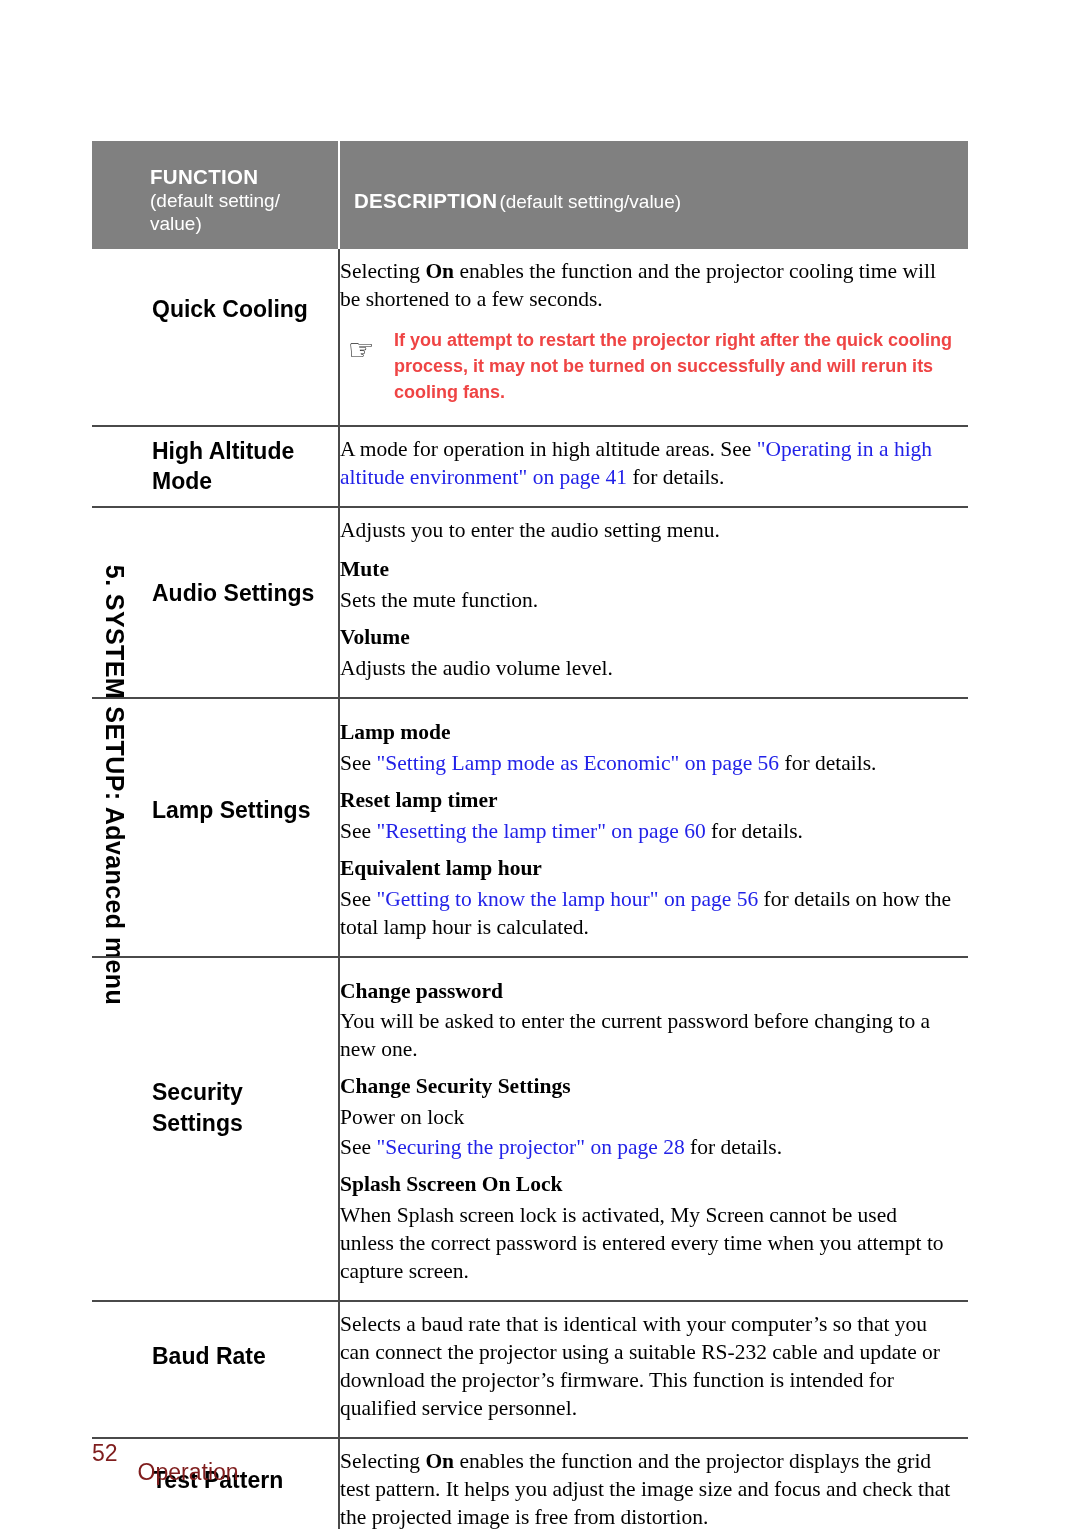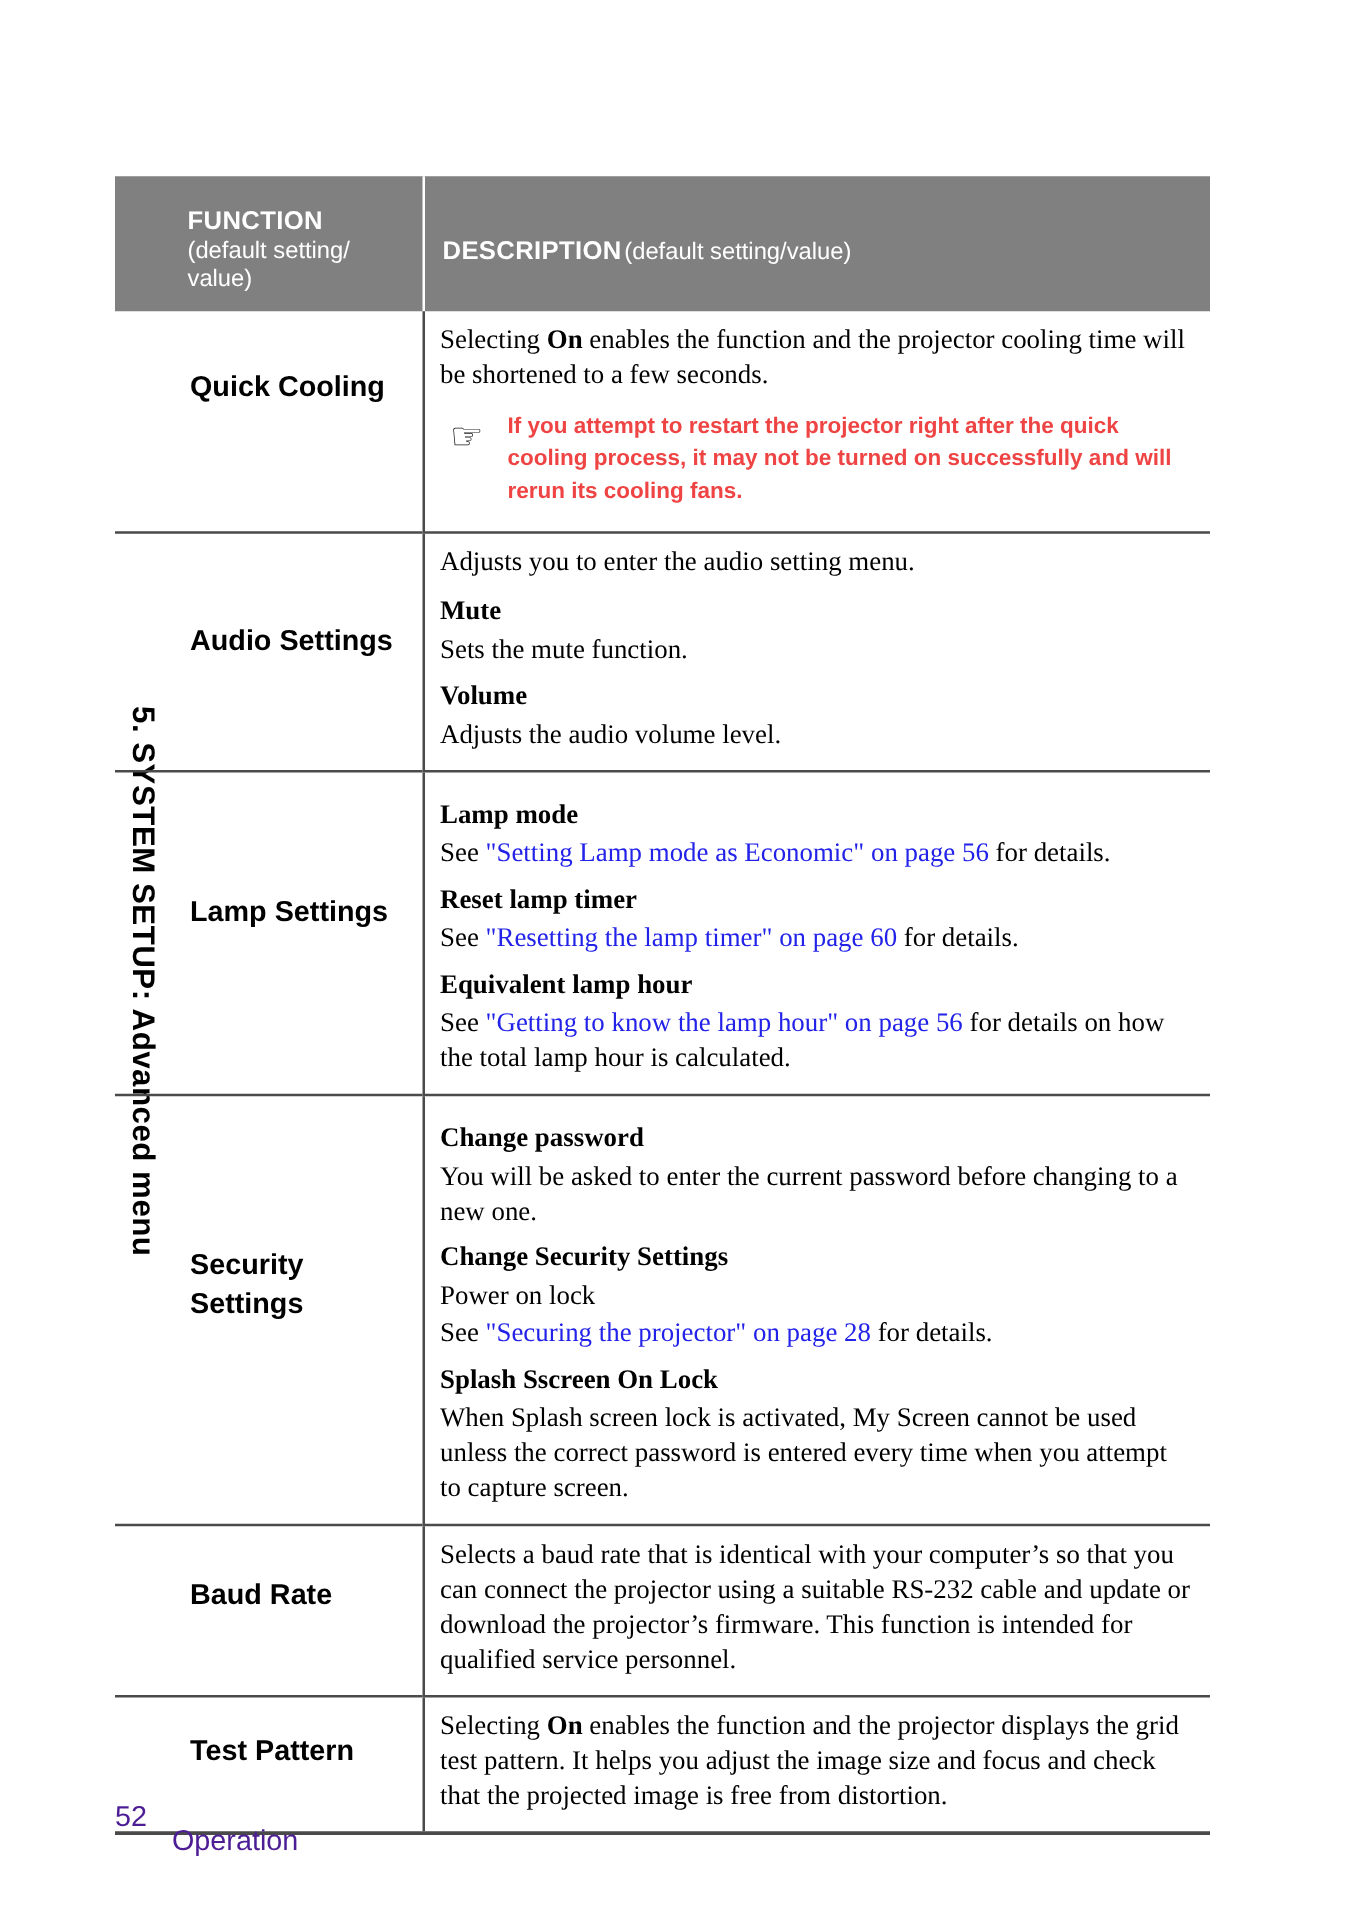--- a/index.html
+++ b/index.html
@@ -98,21 +98,21 @@
     color: #000;
     padding: 0 10px 0 60px;
     text-align: left;
   }
   td.func-cell .fn-inner {
     display: flex;
     align-items: center;
     min-height: 100%;
   }
   td.desc-cell {
-    padding: 9px 14px 12px 12px;
+    padding: 9px 14px 12px 0;
     font-family: "Liberation Serif", serif;
     font-size: 21.5px;
     line-height: 1.30;
     color: #000;
   }
 
   
   .d-para { margin: 0 0 2px 0; }
   .d-head {
     font-family: "Liberation Serif", serif;
@@ -153,21 +153,21 @@
     color: #ef4444;
   }
 
   
   #footer {
     position: absolute;
     left: 92px;
     top: 1440px;
     font-family: "Liberation Sans", sans-serif;
     font-size: 23px;
-    color: #4c1d95;
+    color: #7f1d1d;
     display: flex;
     gap: 20px;
   }
   #footer .pg { font-weight: normal; }
   #footer .sec { font-weight: normal; margin-top: 19px; }
 </style>
 </head>
 <body>
 
 <div id="side-tab">
@@ -200,20 +200,28 @@
       </td>
       <td class="desc-cell">
         <p class="d-para"><span>Selecting </span><b class="inline-b">On</b><span> enables the function and the projector cooling time will be shortened to a few seconds.</span></p>
         <div class="note-box">
           <div class="note-hand">☞</div>
           <div class="note-text">If you attempt to restart the projector right after the quick cooling process, it may not be turned on successfully and will rerun its cooling fans.</div>
         </div>
       </td>
     </tr>
 
+    <tr>
+      <td class="func-cell">
+        <div class="fn-inner" style="height:78px;">High Altitude Mode</div>
+      </td>
+      <td class="desc-cell">
+        <p class="d-para"><span>A mode for operation in high altitude areas. See </span><span class="link">"Operating in a high altitude environment" on page 41</span><span> for details.</span></p>
+      </td>
+    </tr>
 
     <tr>
       <td class="func-cell">
         <div class="fn-inner" style="height:170px;">Audio Settings</div>
       </td>
       <td class="desc-cell">
         <p class="d-para">Adjusts you to enter the audio setting menu.</p>
         <div class="d-head first">Mute</div>
         <p class="d-sub">Sets the mute function.</p>
         <div class="d-head">Volume</div>

